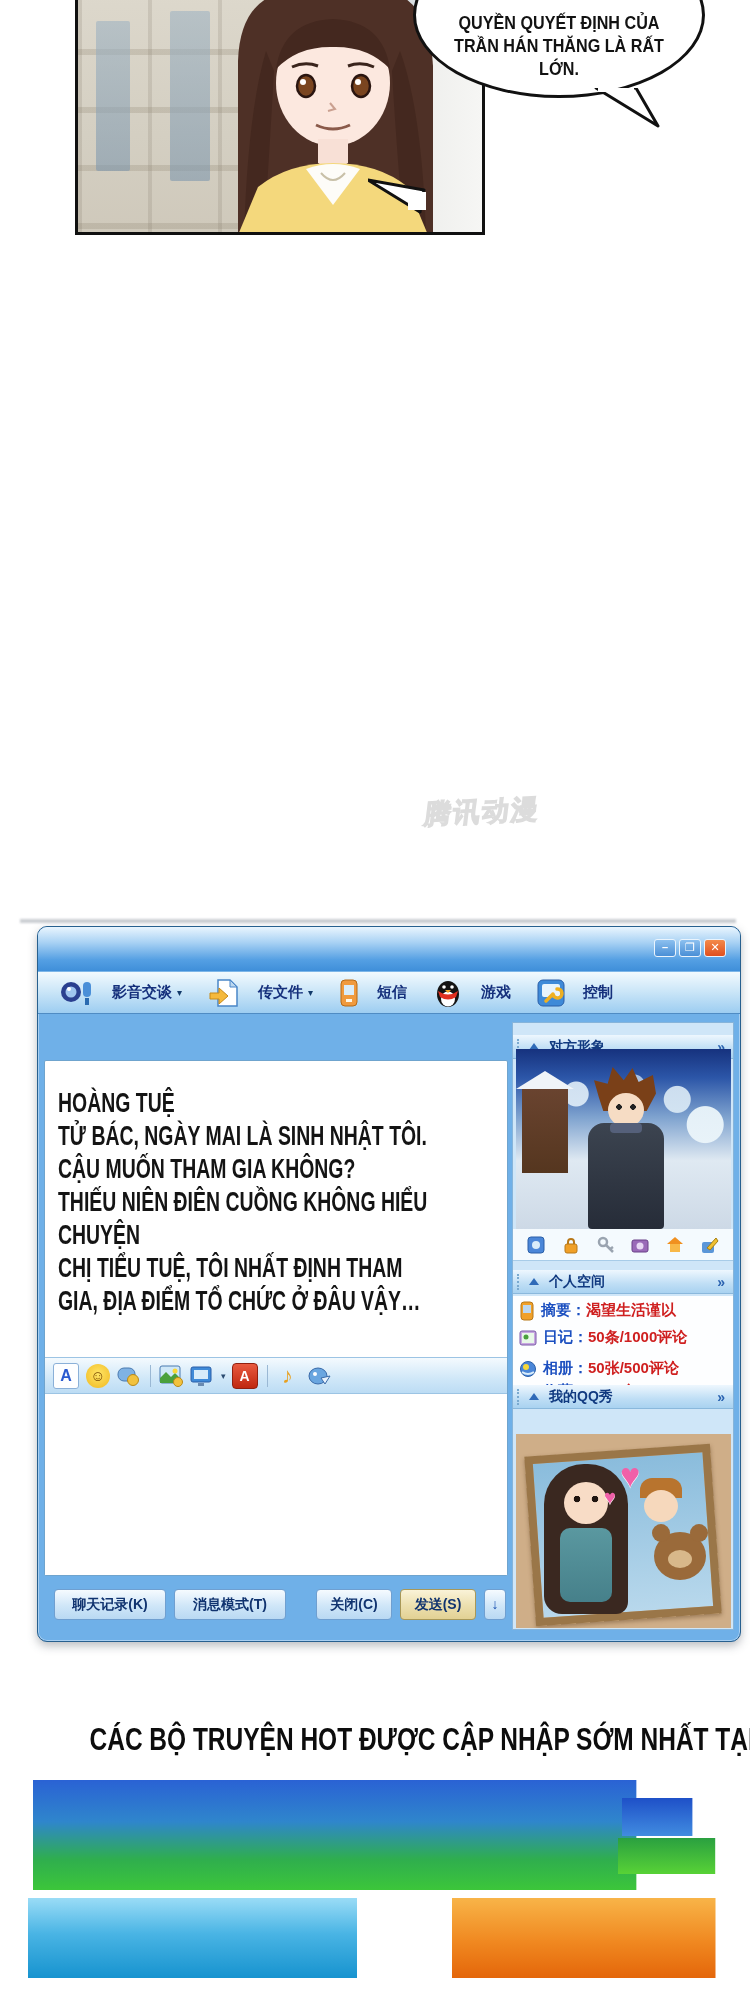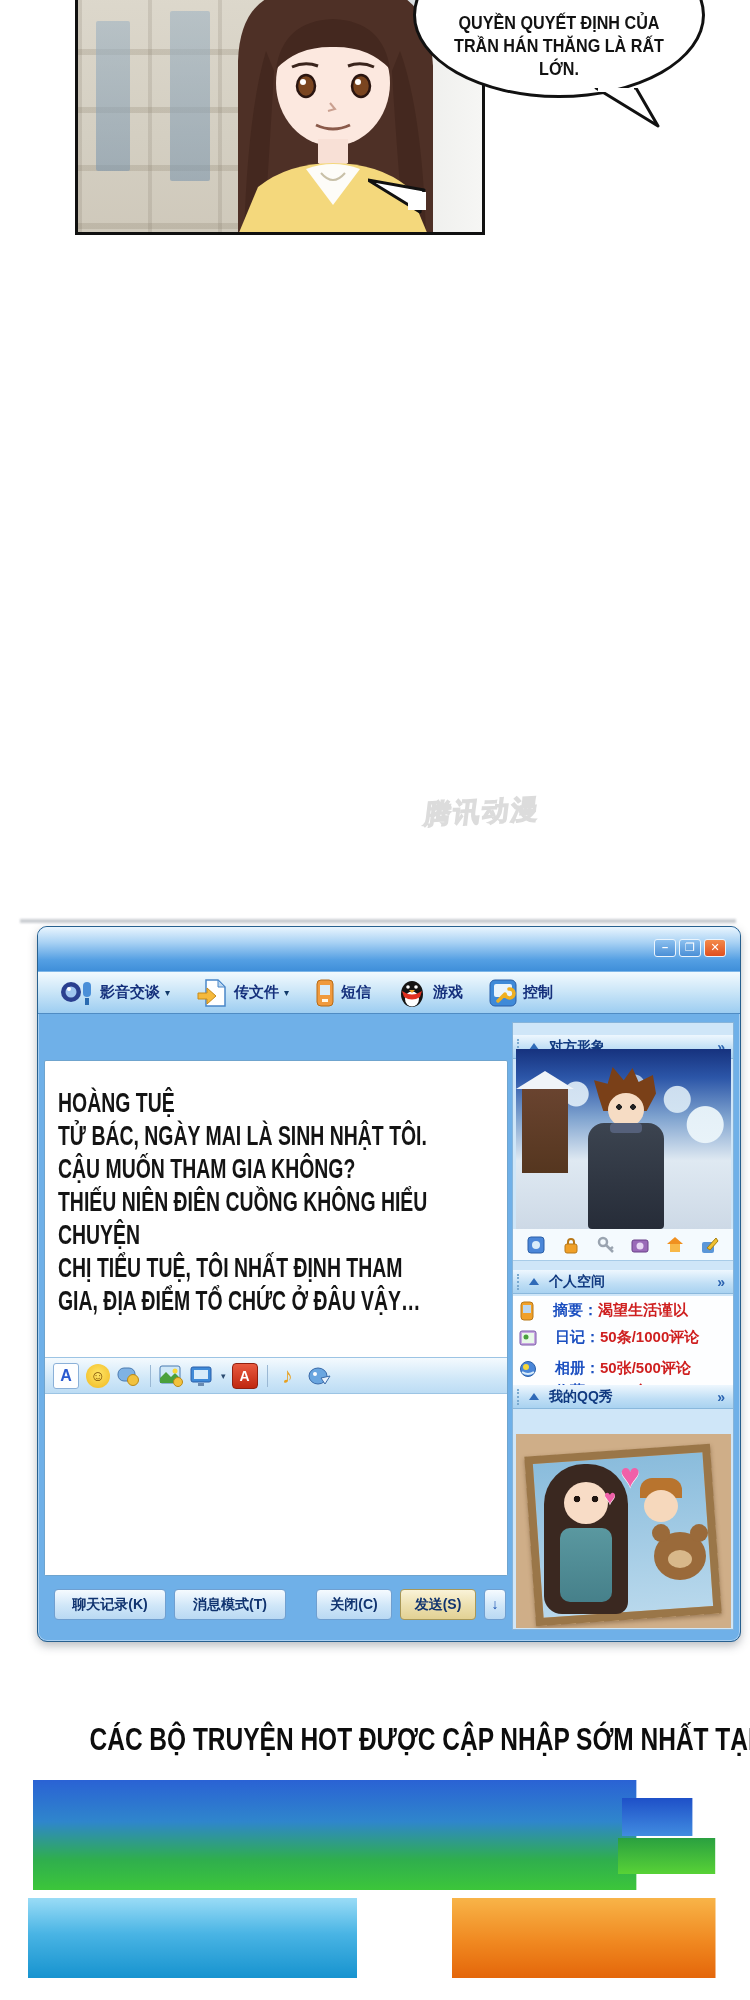--- a/index.html
+++ b/index.html
@@ -34,21 +34,21 @@
   .titlebar{left:0;top:0;width:100%;height:44px;border-radius:9px 9px 0 0;
      background:linear-gradient(180deg,#e9f5fe 0%,#a9d2f4 35%,#549fe3 75%,#3f8fd9 100%);}
   .winbtn{width:22px;height:18px;border-radius:3px;border:1px solid #eaf4fd;box-sizing:border-box;
      color:#fff;font-size:11px;font-weight:bold;text-align:center;line-height:15px;}
   .wb-min,.wb-max{background:linear-gradient(180deg,#8cc0ef,#4a8fd6);}
   .wb-close{background:linear-gradient(180deg,#f48a4a,#df4f1e);}
   .toolbar{left:0;top:44px;width:100%;height:43px;display:flex;align-items:center;padding-left:20px;box-sizing:border-box;
      background:linear-gradient(180deg,#f2fafe 0%,#cde7f8 45%,#9dcdf1 100%);
      border-top:1px solid #7cb6e8;border-bottom:1px solid #4f8cc4;}
   .tgroup{display:flex;align-items:center;margin-right:26px;}
-  .tlabel{font-size:15px;font-weight:bold;color:#15307c;margin-left:6px;white-space:nowrap;}
+  .tlabel{font-size:15px;font-weight:bold;color:#15307c;margin-left:18px;white-space:nowrap;}
   .tcaret{font-size:10px;color:#123a6a;margin-left:5px;}
   .chathead{left:6px;top:95px;width:464px;height:36px;border:1px solid #86b4da;box-sizing:border-box;border-radius:3px;
      background:linear-gradient(180deg,#ffffff,#d6ebfa 70%,#c4e0f5);display:flex;align-items:center;}
   .peername{font-size:16px;color:#1a1a1a;margin-left:8px;}
   .ghost{height:13px;width:225px;margin-left:14px;border-radius:2px;opacity:.7;
      background:repeating-linear-gradient(90deg,rgba(145,160,180,.30) 0 15px,rgba(145,160,180,.10) 15px 21px,transparent 21px 27px);}
   .chatbody{left:6px;top:133px;width:464px;height:516px;background:#fff;border:1px solid #6fa4ce;box-sizing:border-box;border-radius:2px;}
   .msgs{position:absolute;left:13px;top:26px;}
   .msgline{font-size:27px;line-height:33px;font-weight:bold;color:#141414;white-space:nowrap;
      transform:scaleX(.72);transform-origin:0 50%;}
@@ -68,21 +68,21 @@
      background:linear-gradient(180deg,#eef7fe,#bfdef5 60%,#a9d2f0);border-bottom:1px solid #8ab8dc;
      display:flex;align-items:center;}
   .rhead .grip{width:4px;height:16px;margin:0 6px 0 4px;border-left:2px dotted #7aaad0;}
   .tri{width:0;height:0;border-left:5px solid transparent;border-right:5px solid transparent;
      border-bottom:7px solid #2f6ab8;margin-right:10px;}
   .rtitle{font-size:14px;font-weight:bold;color:#113a80;flex:1;}
   .chev{font-size:14px;font-weight:bold;color:#2a62b0;margin-right:8px;}
   .ricons{position:absolute;left:0;top:206px;width:100%;height:32px;background:#f4fafe;border-bottom:1px solid #a8cce8;
      display:flex;align-items:center;justify-content:space-around;padding:0 6px;box-sizing:border-box;}
   .sitem{position:absolute;left:6px;height:27px;display:flex;align-items:center;font-size:15px;font-weight:bold;white-space:nowrap;}
-  .slabel{color:#1b4fc0;margin-left:18px;}
+  .slabel{color:#1b4fc0;margin-left:6px;}
   .svalue{color:#cf2020;}
   .spacebg{position:absolute;left:0;top:273px;width:100%;height:110px;background:#fdfeff;}
   
   .pavatar{position:absolute;left:3px;top:26px;width:215px;height:180px;overflow:hidden;
     background:
       radial-gradient(circle at 12% 38%, rgba(240,248,252,.95) 0 16px, transparent 17px),
       radial-gradient(circle at 88% 42%, rgba(235,245,250,.95) 0 18px, transparent 19px),
       radial-gradient(circle at 75% 28%, rgba(220,235,246,.9) 0 13px, transparent 14px),
       radial-gradient(circle at 28% 25%, rgba(225,238,248,.9) 0 12px, transparent 13px),
       radial-gradient(circle at 55% 20%, rgba(200,220,240,.8) 0 10px, transparent 11px),

